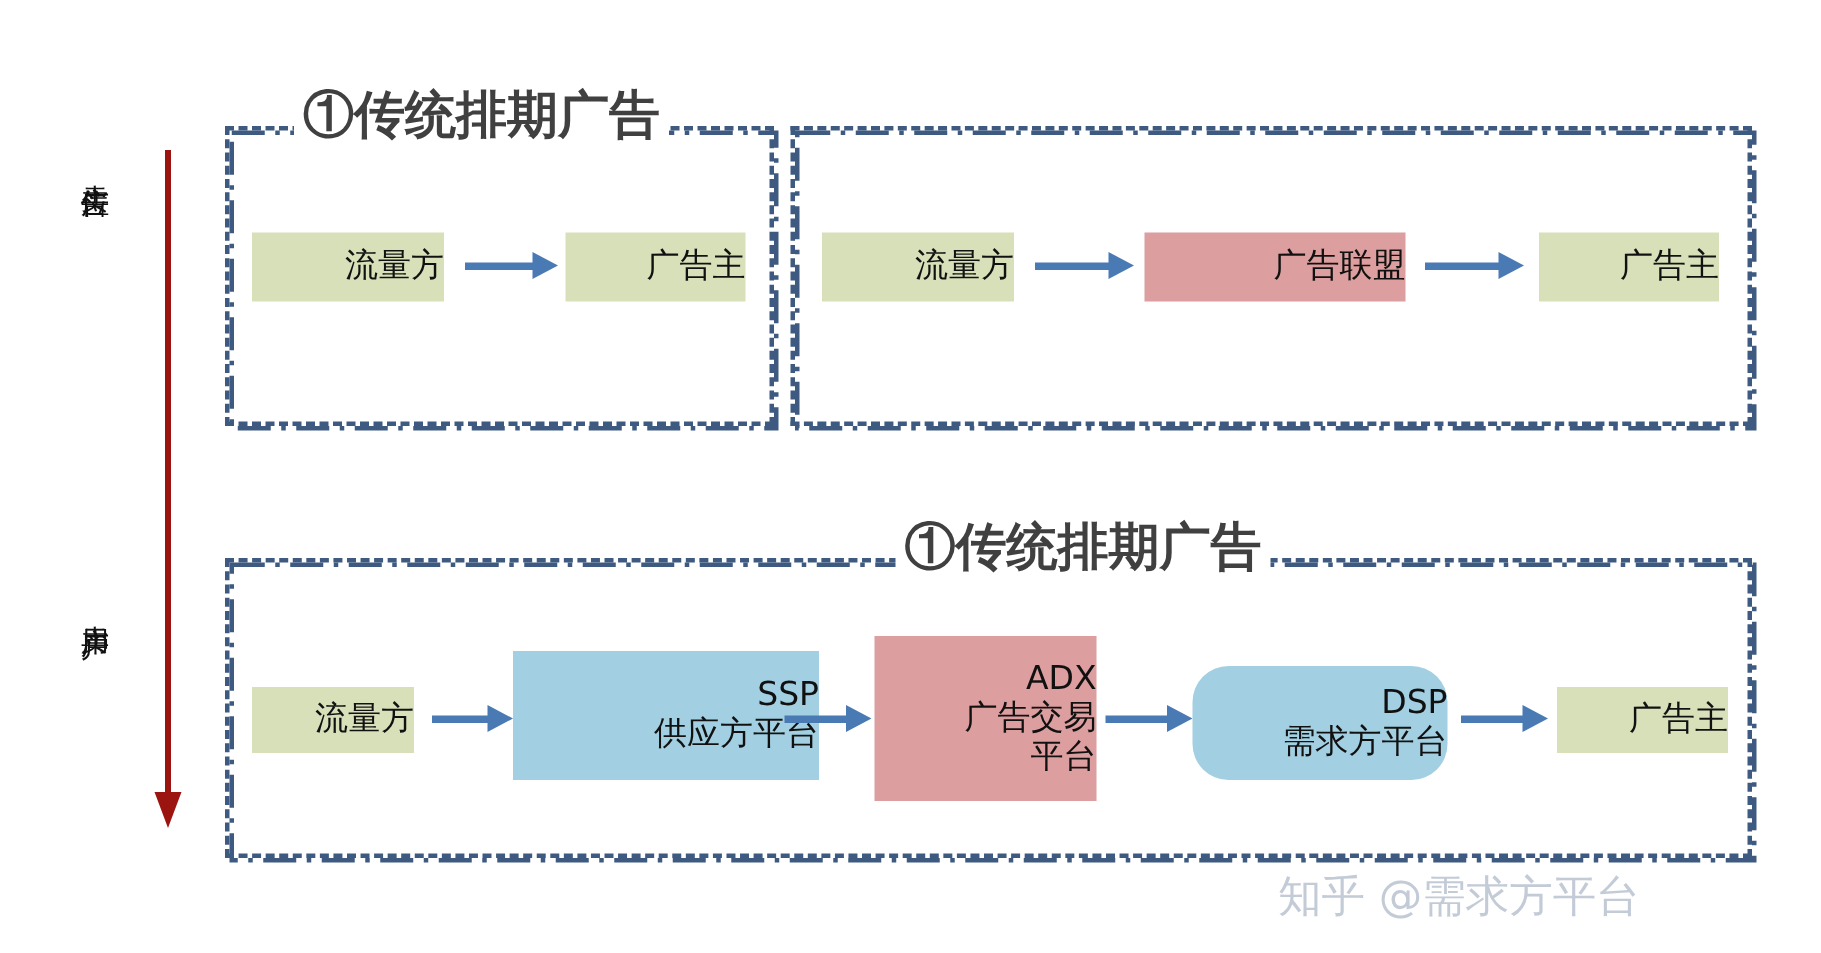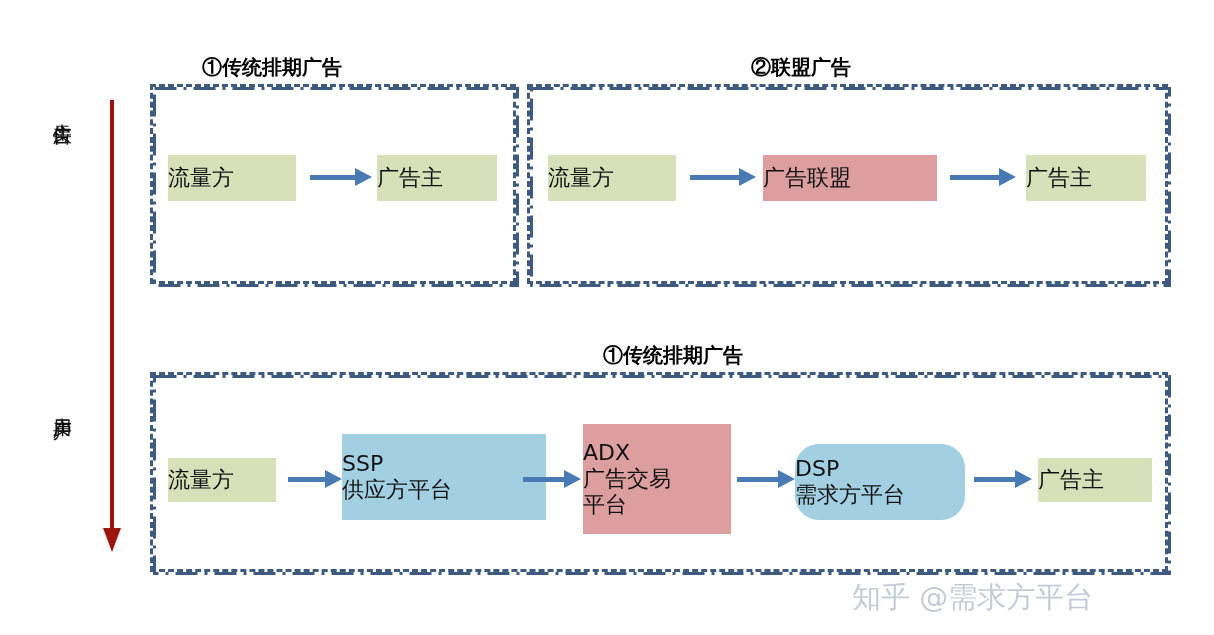--- a/index.html
+++ b/index.html
@@ -69,39 +69,39 @@
     overflow: visible;
     pointer-events: none;
   }
 
   #panel-1 { left: 150px; top: 84px;  width: 366px; height: 200px; }
   #panel-2 { left: 527px; top: 84px;  width: 641px; height: 200px; }
   #panel-3 { left: 150px; top: 372px; width: 1018px; height: 200px; }
 
   .panel-title {
     position: absolute;
-    font-size: 20px;
+    font-size: 34px;
     font-weight: bold;
-    color: #000000;
+    color: #404040;
     white-space: nowrap;
     letter-spacing: 0px;
     background: #ffffff;
     padding: 0 6px;
     font-family: Liberation Sans, sans-serif;
   }
   #panel-title-1 { left: 196px; top: 54px; }
   #panel-title-2 { left: 745px; top: 54px; }
   #panel-title-3 { left: 597px; top: 342px; }
 
   
   .node {
     position: absolute;
     display: flex;
     flex-direction: column;
-    align-items: flex-start;
+    align-items: flex-end;
     justify-content: center;
     text-align: center;
     font-size: 22px;
     line-height: 1.18;
     color: #111111;
     box-sizing: border-box;
     font-family: "DejaVu Sans", "Liberation Sans", sans-serif;
   }
   .node .line { display: block; white-space: nowrap; }
   .node.green { background: #d7e0b9; }
@@ -169,21 +169,20 @@
   </div>
   <div class="node green" style="left:377px; top:155px; width:120px; height:46px;">
     <span class="line">广告主</span>
   </div>
 
   <div id="panel-2" class="panel">
     <svg class="panel-border-svg" width="641" height="200" viewBox="0 0 641 200">
       <rect x="1.5" y="1.5" width="638" height="197" fill="none" stroke="#3e5a80" stroke-width="3" stroke-dasharray="22 7 3 7"></rect>
     </svg>
   </div>
-  <div id="panel-title-2" class="panel-title">②联盟广告</div>
 
   <div class="node green" style="left:548px; top:155px; width:128px; height:46px;">
     <span class="line">流量方</span>
   </div>
   <div class="arrow" style="left:690px; top:168px; width:66px;">
     <div class="shaft" style="width:50px;"></div>
     <div class="head" style="left:49px;"></div>
   </div>
   <div class="node pink" style="left:763px; top:155px; width:174px; height:46px;">
     <span class="line">广告联盟</span>

